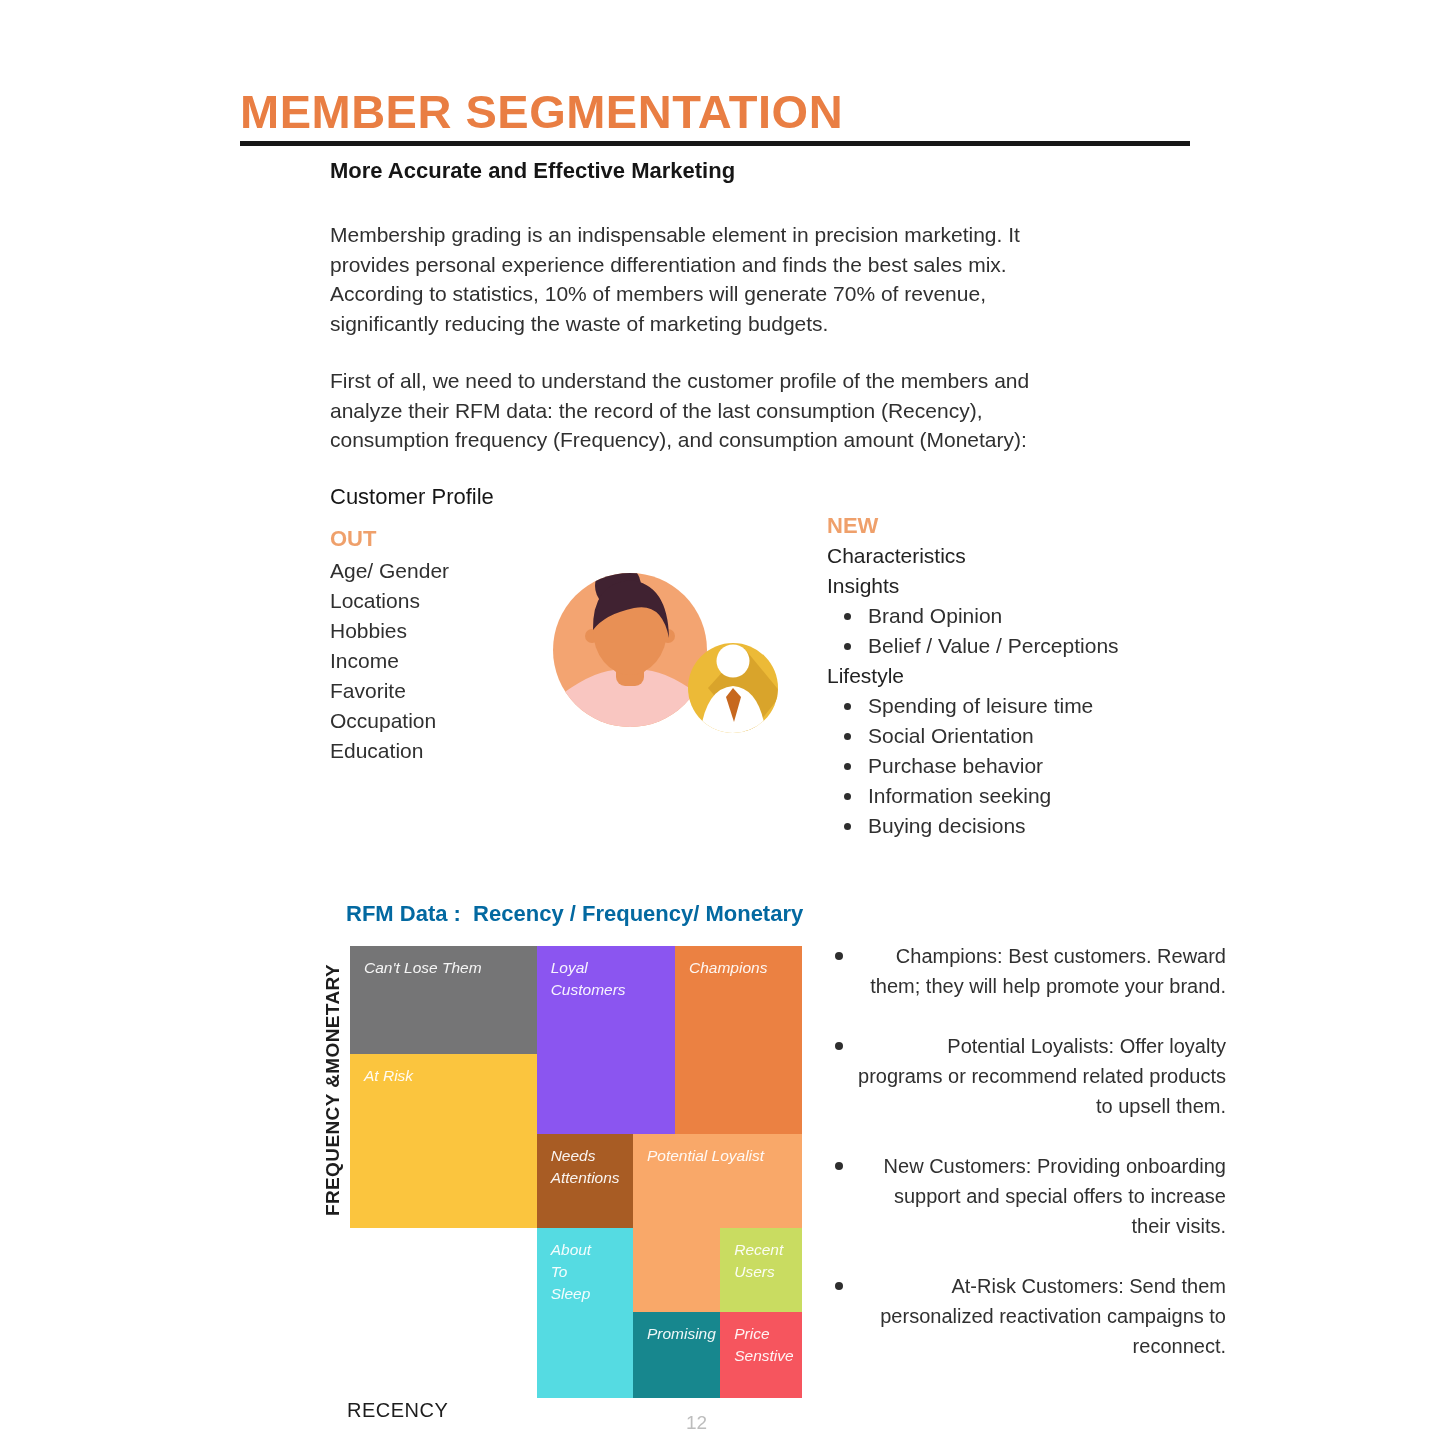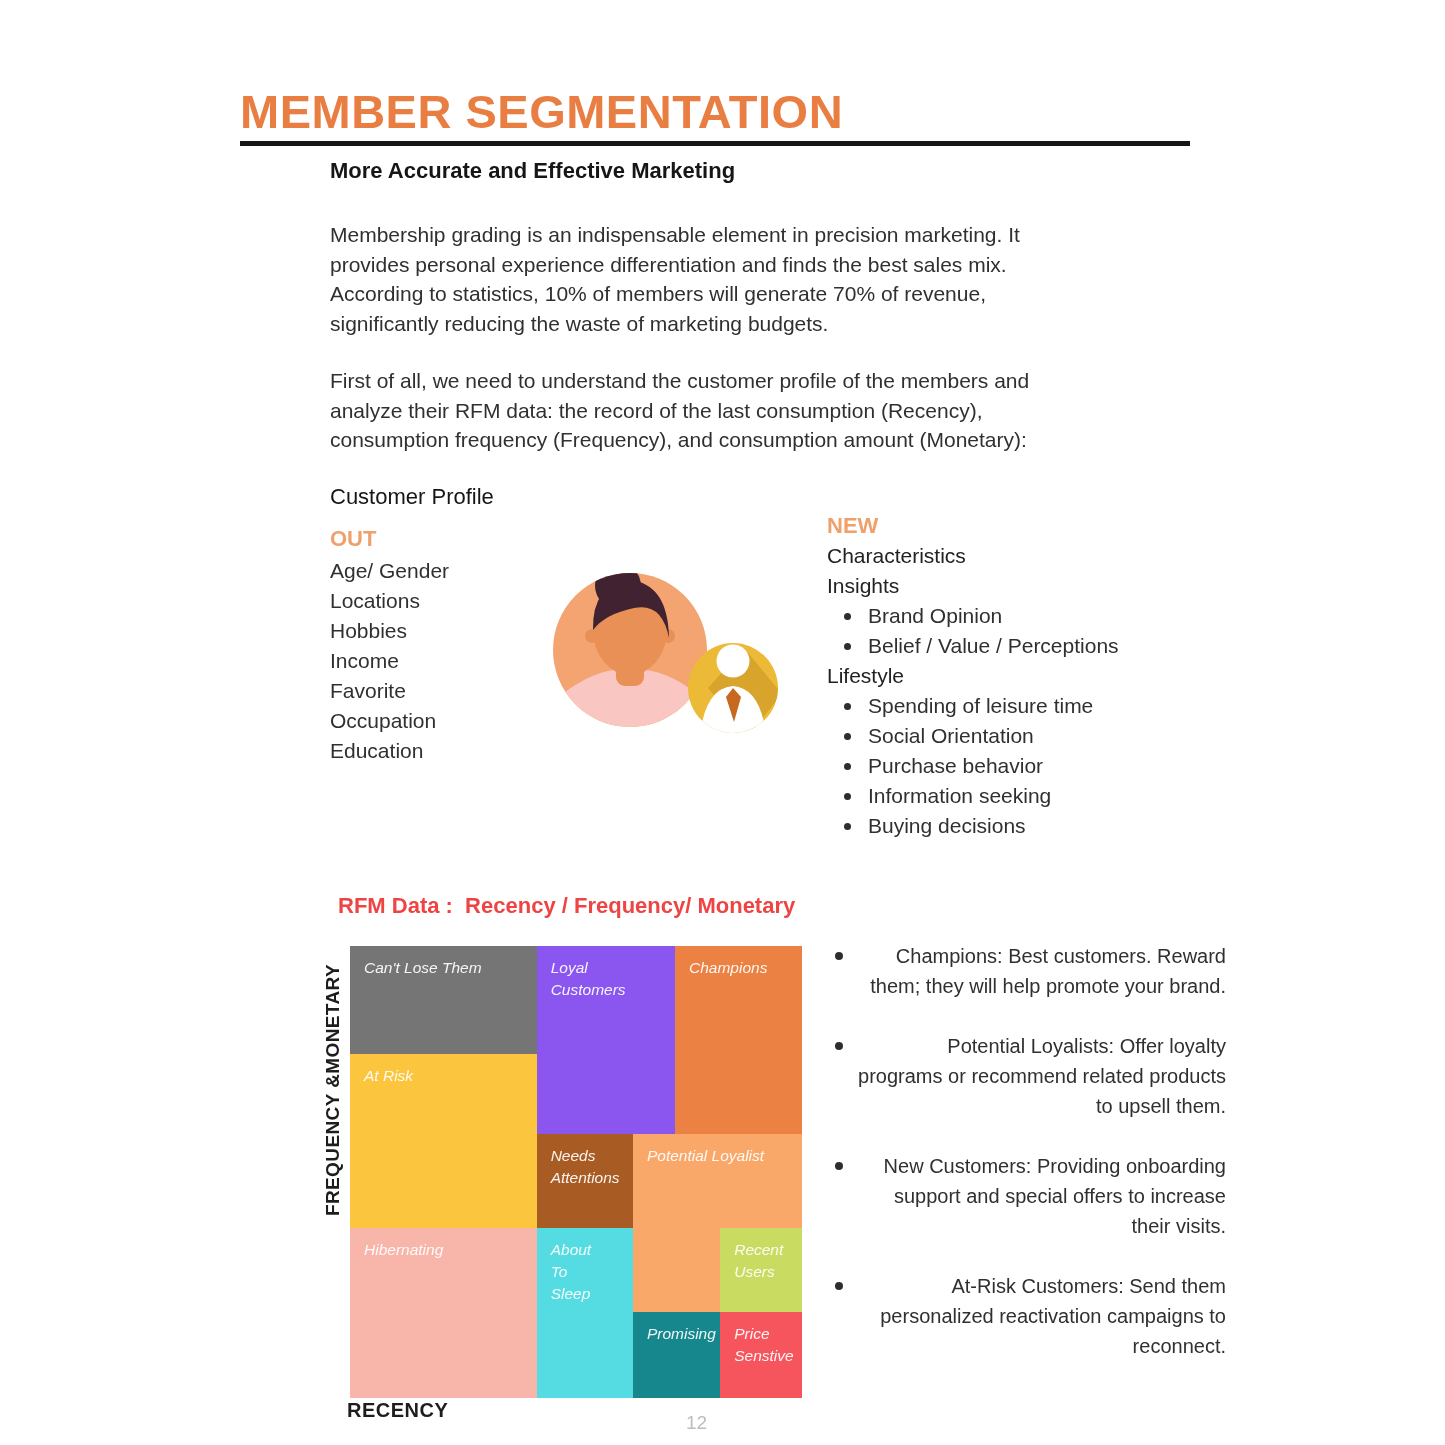--- a/index.html
+++ b/index.html
@@ -33,34 +33,34 @@
   .new-col { left:827px; top:511px; width:400px; font-size:21px; line-height:30px; color:#303030; }
   .new-label { font-size:22px; font-weight:700; color:#EFA06B; }
   .new-heading { font-size:21px; color:#222222; }
   .dot-list { margin:0; padding:0; list-style:none; }
   .dot-list li { position:relative; padding-left:41px; }
   .dot-list li::before {
     content:""; position:absolute; left:17px; top:12px;
     width:7px; height:7px; border-radius:50%; background:#2e2e2e;
   }
 
-  .rfm-heading { left:330px; top:885px; font-size:22px; font-weight:700; color:#ef4444; margin:8px; white-space:pre-wrap; }
+  .rfm-heading { left:330px; top:885px; font-size:22px; font-weight:700; color:#0369a1; margin:16px; white-space:pre-wrap; }
 
   .treemap { left:350px; top:946px; width:452px; height:452px; }
   .seg { position:absolute; box-sizing:border-box; }
   .seg span {
     display:block; padding:11px 14px; font-size:15.5px; line-height:1.42;
     color:rgba(255,255,255,0.93); white-space:pre-line;font-style:italic;
   }
 
   .y-axis-label {
     left:333px; top:1090px; transform:translate(-50%,-50%) rotate(-90deg);
     white-space:nowrap; font-size:19px; font-weight:600; letter-spacing:0.4px; color:#1d1d1d;
   }
-  .x-axis-label { left:347px; top:1399px; font-size:20px; font-weight:700; letter-spacing:0.5px; color:#1d1d1d; }
+  .x-axis-label { left:347px; top:1399px; font-size:20px; font-weight:400; letter-spacing:0.5px; color:#1d1d1d; }
 
   .notes { left:833px; top:941px; width:400px; margin:0; padding:0; list-style:none;
            font-size:20px; line-height:30px; color:#303030; }
   .notes li { position:relative; padding-left:25px; max-width:368px; margin-bottom:30px;text-align:right; }
   .notes li::before {
     content:""; position:absolute; left:2px; top:11px;
     width:8px; height:8px; border-radius:50%; background:#2e2e2e;
   }
 
   .page-number { left:686px; top:1412px; font-size:19px; color:#BDBDBD; }
@@ -141,23 +141,20 @@
 <h3 class="abs rfm-heading">RFM Data :  Recency / Frequency/ Monetary</h3>
 
 <div class="abs y-axis-label">FREQUENCY &amp;MONETARY</div>
 <div class="abs treemap">
     <div class="seg" style="left: 0%; top: 0%; width: 41.3%; height: 23.8%; background: rgb(117, 117, 118);">
       <span>Can't Lose Them</span>
     </div>
     <div class="seg" style="left: 0%; top: 23.8%; width: 41.3%; height: 38.5%; background: rgb(251, 197, 62);">
       <span>At Risk</span>
     </div>
-    <div class="seg" style="left: 0%; top: 62.3%; width: 41.3%; height: 37.7%; background: rgb(248, 181, 169);">
-      <span>Hibernating</span>
-    </div>
     <div class="seg" style="left: 41.3%; top: 0%; width: 30.6%; height: 41.6%; background: rgb(139, 85, 240);">
       <span>Loyal
 Customers</span>
     </div>
     <div class="seg" style="left: 71.9%; top: 0%; width: 28.1%; height: 41.6%; background: rgb(235, 129, 66);">
       <span>Champions</span>
     </div>
     <div class="seg" style="left: 41.3%; top: 41.6%; width: 21.3%; height: 20.7%; background: rgb(168, 92, 36);">
       <span>Needs
 Attentions</span>

